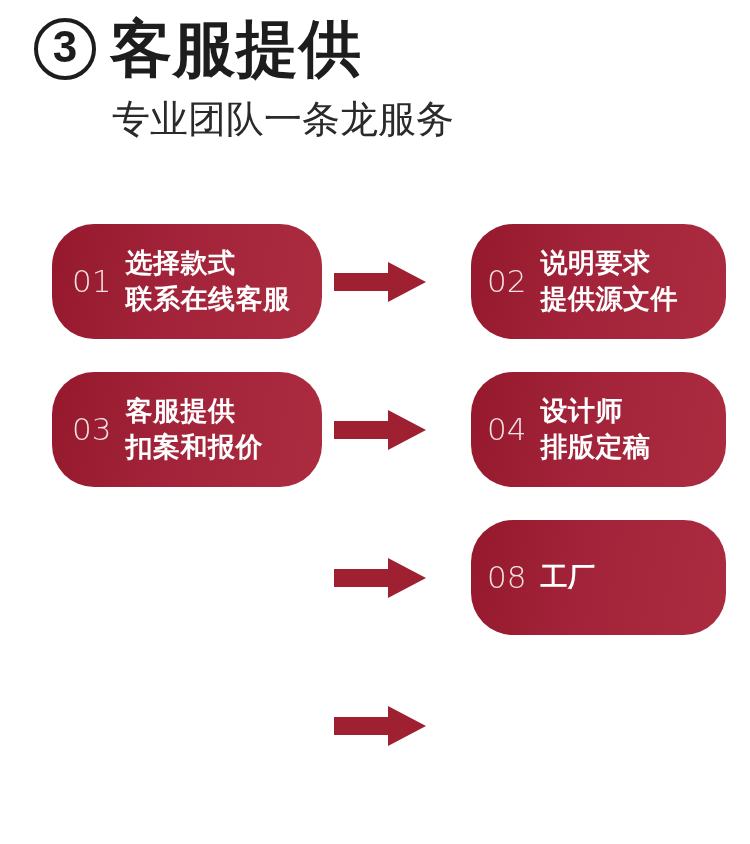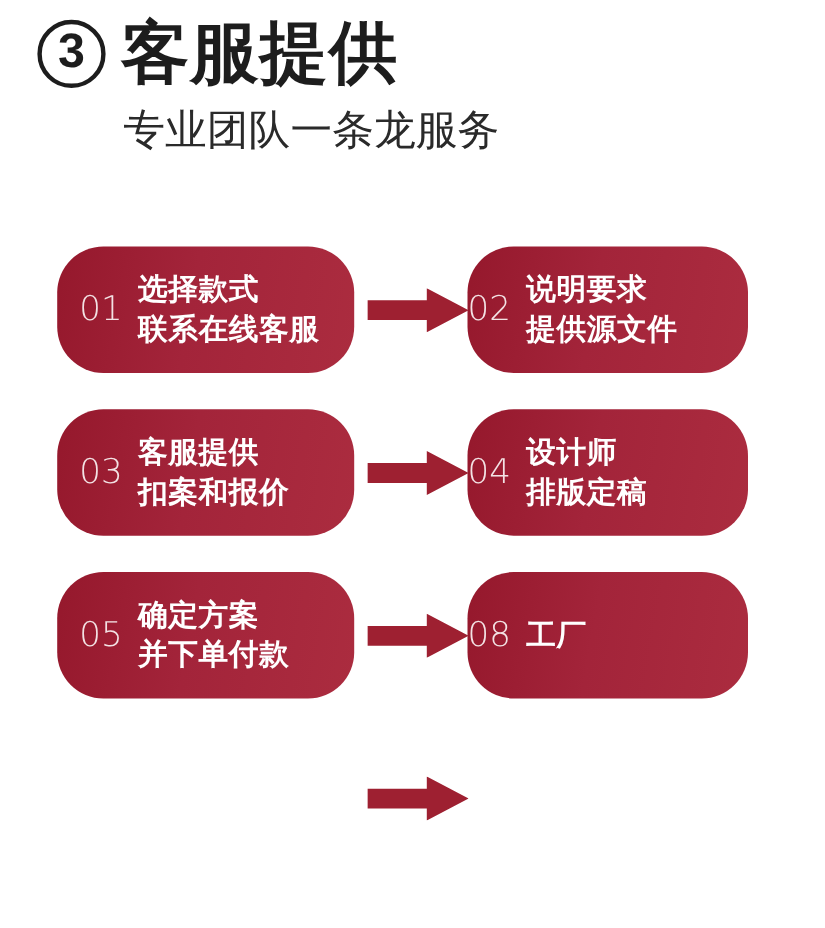--- a/index.html
+++ b/index.html
@@ -86,21 +86,21 @@
     top: 0;
     height: 115px;
     border-radius: 42px;
     background: linear-gradient(100deg, #95182c 0%, #a3243a 45%, #ab2c3f 100%);
     display: flex;
     align-items: center;
     box-sizing: border-box;
     color: #ffffff;
   }
   .step-box.left  { left: 52px;  width: 270px; padding-left: 20px; }
-  .step-box.right { left: 425px; width: 255px; }
+  .step-box.right { left: 471px; width: 255px; padding-left: 16px; }
 
   .step-num {
     font-size: 31px;
     font-weight: 300;
     color: #f3e2e4;
     letter-spacing: 0px;
     line-height: 1;
     flex: 0 0 auto;
     margin-right: 14px;
     font-family: "DejaVu Sans", "Liberation Sans", sans-serif;
@@ -183,27 +183,20 @@
     <div class="step-box right">
       <div class="step-num">04</div>
       <div class="step-lines">
         <div class="step-line">设计师</div>
         <div class="step-line">排版定稿</div>
       </div>
     </div>
   </div>
 
   <div class="flow-row">
-    <div class="step-box left">
-      <div class="step-num">05</div>
-      <div class="step-lines">
-        <div class="step-line">确定方案</div>
-        <div class="step-line">并下单付款</div>
-      </div>
-    </div>
     <div class="arrow">
       <svg viewBox="0 0 92 40" xmlns="http://www.w3.org/2000/svg">
         <polygon points="0,11 54,11 54,0 92,20 54,40 54,29 0,29" fill="#9e2031"></polygon>
       </svg>
     </div>
     <div class="step-box right">
       <div class="step-num">08</div>
       <div class="step-lines">
         <div class="step-line">工厂</div>
       </div>

